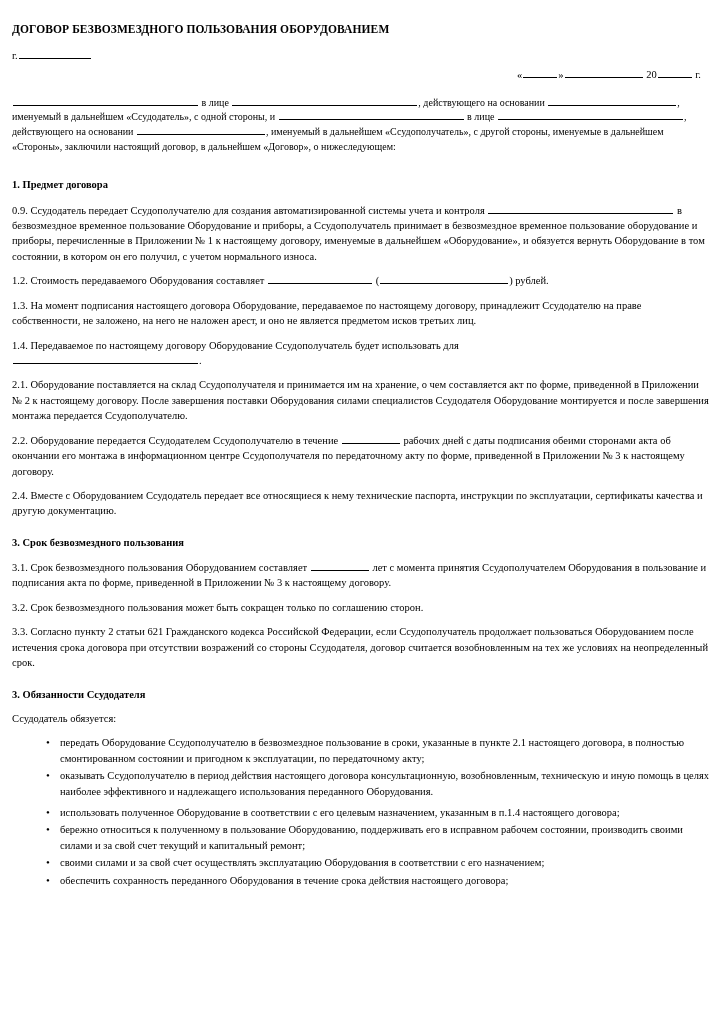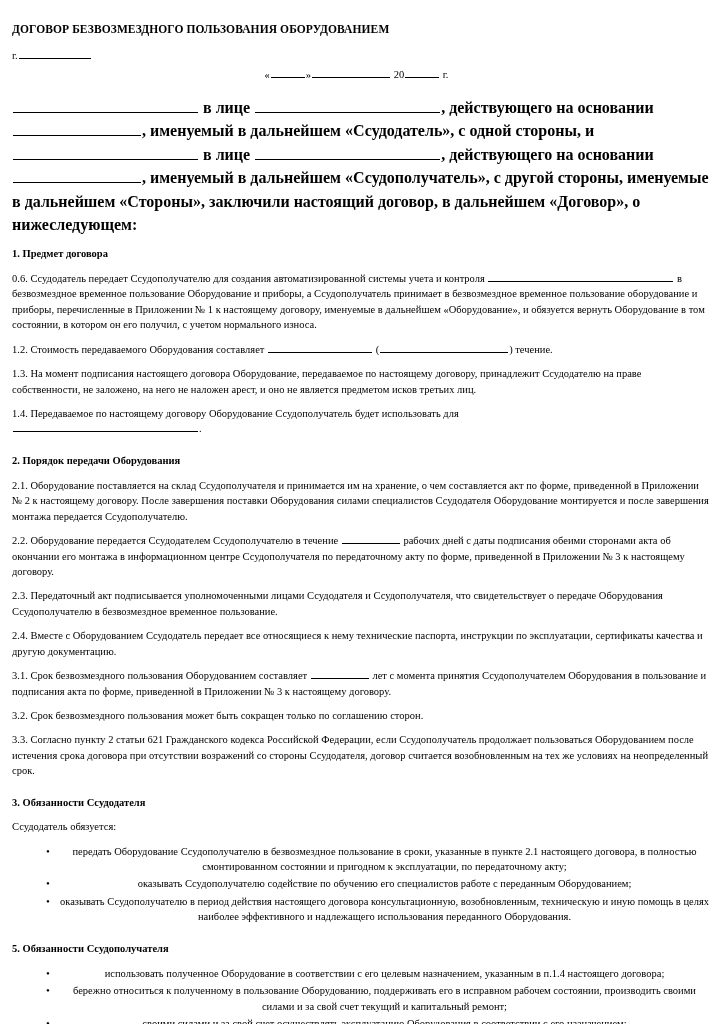--- a/index.html
+++ b/index.html
@@ -31,35 +31,34 @@
     margin: 0 0 13px 0;
   }
   .city-line {
     font-size: 10.5px;
     line-height: 1.35;
     margin: 0 0 4px 0;
   }
   .date-line {
     font-size: 10.5px;
     line-height: 1.35;
-    text-align: center;
+    text-align: right;
     margin: 0 0 14px 0;
     padding-right: 8px;
   }
   .para {
     font-size: 10.5px;
     line-height: 1.47;
     text-align: left;
     margin: 0 0 9px 0;
   }
   .preamble {
-    font-size: 16px;
+    font-size: 10px;
     line-height: 1.47;
-    margin: 0 0 10px 0;
-    font-weight: bold;
+    margin: 0 0 24px 0;
   }
   .section-head {
     font-size: 10.5px;
     font-weight: bold;
     line-height: 1.35;
     margin: 0 0 10px 0;
   }
   .section-head.spaced-top {
     margin-top: 17px;
   }
@@ -72,21 +71,21 @@
     list-style: none;
     margin: 0 0 6px 0;
     padding: 0;
   }
   ul.bullets > li {
     position: relative;
     font-size: 10.5px;
     line-height: 1.47;
     padding-left: 48px;
     margin: 0 0 2px 0;
-    text-align: center;
+    text-align: left;
   }
   ul.bullets > li::before {
     content: "\2022";
     position: absolute;
     left: 34px;
     top: -1px;
     font-size: 11px;
     line-height: 1.47;
   }
   .blank {
@@ -126,74 +125,71 @@
     <span class="blank b-xl"></span><span>, именуемый в дальнейшем «Ссудодатель», с одной стороны, и</span>
     <span class="blank b-huge"></span>
     <span>в лице</span>
     <span class="blank b-huge"></span><span>, действующего на основании</span>
     <span class="blank b-xl"></span><span>, именуемый в дальнейшем «Ссудополучатель», с другой стороны, именуемые в дальнейшем «Стороны», заключили настоящий договор, в дальнейшем «Договор», о нижеследующем:</span>
   </p>
 
   <h2 class="section-head">1. Предмет договора</h2>
 
   <p class="para">
-    <span>0.6. Ссудодатель передает Ссудополучателю для создания автоматизированной системы учета и контроля</span>
+    <span>0.9. Ссудодатель передает Ссудополучателю для создания автоматизированной системы учета и контроля</span>
     <span class="blank b-huge"></span>
     <span>в безвозмездное временное пользование Оборудование и приборы, а Ссудополучатель принимает в безвозмездное временное пользование оборудование и приборы, перечисленные в Приложении № 1 к настоящему договору, именуемые в дальнейшем «Оборудование», и обязуется вернуть Оборудование в том состоянии, в котором он его получил, с учетом нормального износа.</span>
   </p>
 
   <p class="para">
     <span>1.2. Стоимость передаваемого Оборудования составляет</span>
     <span class="blank b-lg"></span>
-    <span>(</span><span class="blank b-xl"></span><span>) течение.</span>
+    <span>(</span><span class="blank b-xl"></span><span>) рублей.</span>
   </p>
 
   <p class="para">1.3. На момент подписания настоящего договора Оборудование, передаваемое по настоящему договору, принадлежит Ссудодателю на праве собственности, не заложено, на него не наложен арест, и оно не является предметом исков третьих лиц.</p>
 
   <p class="para">
     <span>1.4. Передаваемое по настоящему договору Оборудование Ссудополучатель будет использовать для</span><br>
     <span class="blank b-huge"></span><span>.</span>
   </p>
 
-  <h2 class="section-head spaced-top">2. Порядок передачи Оборудования</h2>
 
   <p class="para">2.1. Оборудование поставляется на склад Ссудополучателя и принимается им на хранение, о чем составляется акт по форме, приведенной в Приложении № 2 к настоящему договору. После завершения поставки Оборудования силами специалистов Ссудодателя Оборудование монтируется и после завершения монтажа передается Ссудополучателю.</p>
 
   <p class="para">
     <span>2.2. Оборудование передается Ссудодателем Ссудополучателю в течение</span>
     <span class="blank b-sm"></span>
     <span>рабочих дней с даты подписания обеими сторонами акта об окончании его монтажа в информационном центре Ссудополучателя по передаточному акту по форме, приведенной в Приложении № 3 к настоящему договору.</span>
   </p>
 
-  <p class="para">2.3. Передаточный акт подписывается уполномоченными лицами Ссудодателя и Ссудополучателя, что свидетельствует о передаче Оборудования Ссудополучателю в безвозмездное временное пользование.</p>
 
   <p class="para">2.4. Вместе с Оборудованием Ссудодатель передает все относящиеся к нему технические паспорта, инструкции по эксплуатации, сертификаты качества и другую документацию.</p>
 
+  <h2 class="section-head spaced-top">3. Срок безвозмездного пользования</h2>
 
   <p class="para">
     <span>3.1. Срок безвозмездного пользования Оборудованием составляет</span>
     <span class="blank b-sm"></span>
     <span>лет с момента принятия Ссудополучателем Оборудования в пользование и подписания акта по форме, приведенной в Приложении № 3 к настоящему договору.</span>
   </p>
 
   <p class="para">3.2. Срок безвозмездного пользования может быть сокращен только по соглашению сторон.</p>
 
   <p class="para">3.3. Согласно пункту 2 статьи 621 Гражданского кодекса Российской Федерации, если Ссудополучатель продолжает пользоваться Оборудованием после истечения срока договора при отсутствии возражений со стороны Ссудодателя, договор считается возобновленным на тех же условиях на неопределенный срок.</p>
 
   <h2 class="section-head spaced-top">3. Обязанности Ссудодателя</h2>
 
   <p class="lead-in">Ссудодатель обязуется:</p>
 
   <ul class="bullets">
     <li>передать Оборудование Ссудополучателю в безвозмездное пользование в сроки, указанные в пункте 2.1 настоящего договора, в полностью смонтированном состоянии и пригодном к эксплуатации, по передаточному акту;</li>
-    <li>оказывать Ссудополучателю содействие по обучению его специалистов работе с переданным Оборудованием;</li>
     <li>оказывать Ссудополучателю в период действия настоящего договора консультационную, возобновленным, техническую и иную помощь в целях наиболее эффективного и надлежащего использования переданного Оборудования.</li>
   </ul>
 
-  <h2 class="section-head spaced-top">5. Обязанности Ссудополучателя</h2>
 
 
   <ul class="bullets">
     <li>использовать полученное Оборудование в соответствии с его целевым назначением, указанным в п.1.4 настоящего договора;</li>
     <li>бережно относиться к полученному в пользование Оборудованию, поддерживать его в исправном рабочем состоянии, производить своими силами и за свой счет текущий и капитальный ремонт;</li>
     <li>своими силами и за свой счет осуществлять эксплуатацию Оборудования в соответствии с его назначением;</li>
     <li>обеспечить сохранность переданного Оборудования в течение срока действия настоящего договора;</li>
 
   </ul>
 

